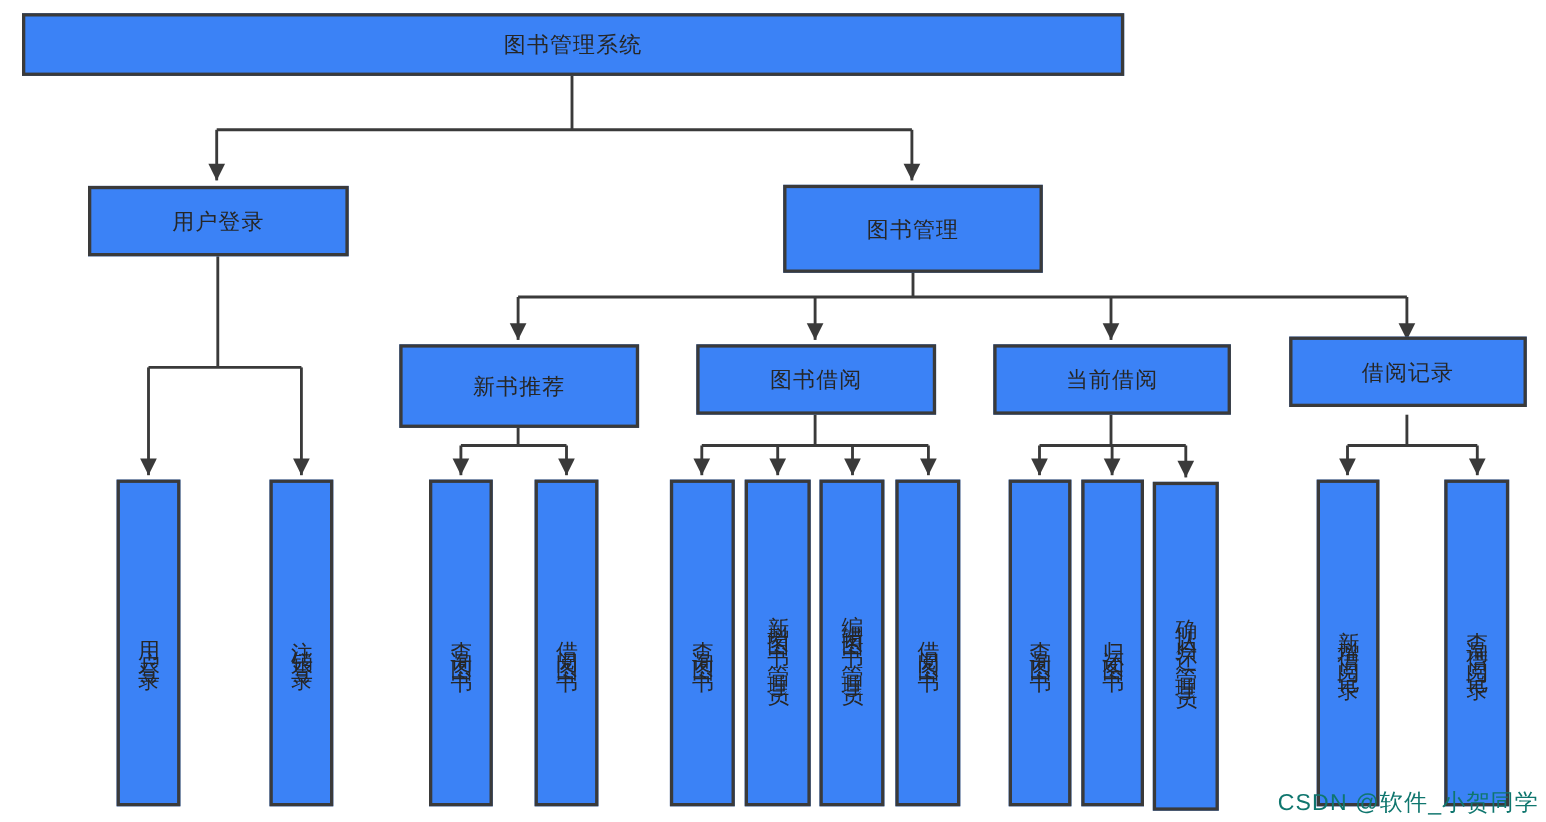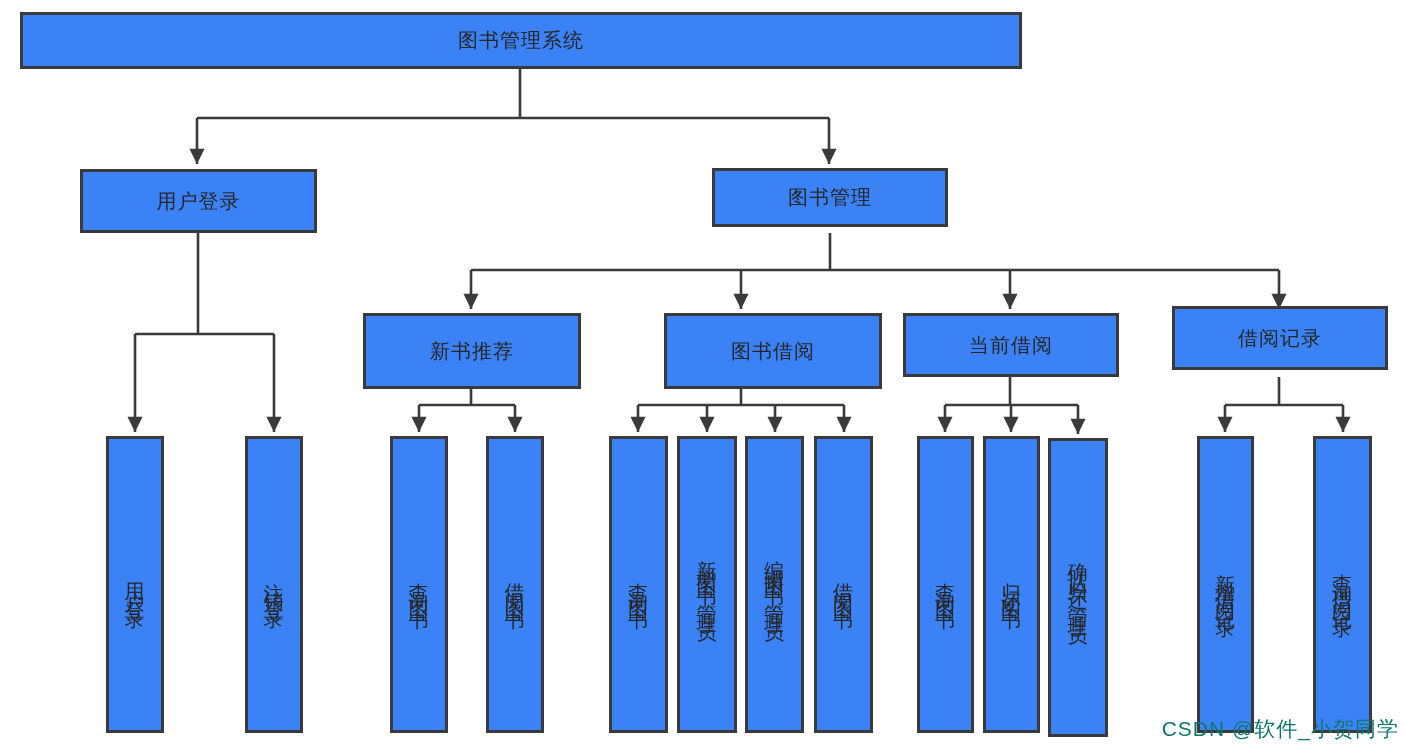--- a/index.html
+++ b/index.html
@@ -98,28 +98,28 @@
     </g>
   </svg>
 
   <div class="node" style="left:20px;top:12px;width:1002px;height:57px;">
     <span>图书管理系统</span>
   </div>
 
   <div class="node" style="left:80px;top:169px;width:237px;height:64px;">
     <span>用户登录</span>
   </div>
-  <div class="node" style="left:712px;top:168px;width:236px;height:59px;">
+  <div class="node" style="left:712px;top:168px;width:236px;height:80px;">
     <span>图书管理</span>
   </div>
 
   <div class="node" style="left:363px;top:313px;width:218px;height:76px;">
     <span>新书推荐</span>
   </div>
-  <div class="node" style="left:633px;top:313px;width:218px;height:76px;margin-left:31px;">
+  <div class="node" style="left:633px;top:313px;width:218px;height:64px;">
     <span>图书借阅</span>
   </div>
   <div class="node" style="left:903px;top:313px;width:216px;height:64px;">
     <span>当前借阅</span>
   </div>
   <div class="node" style="left:1172px;top:306px;width:216px;height:64px;">
     <span>借阅记录</span>
   </div>
 
   <div class="node vnode" style="left:106px;top:436px;width:58px;height:297px;">

